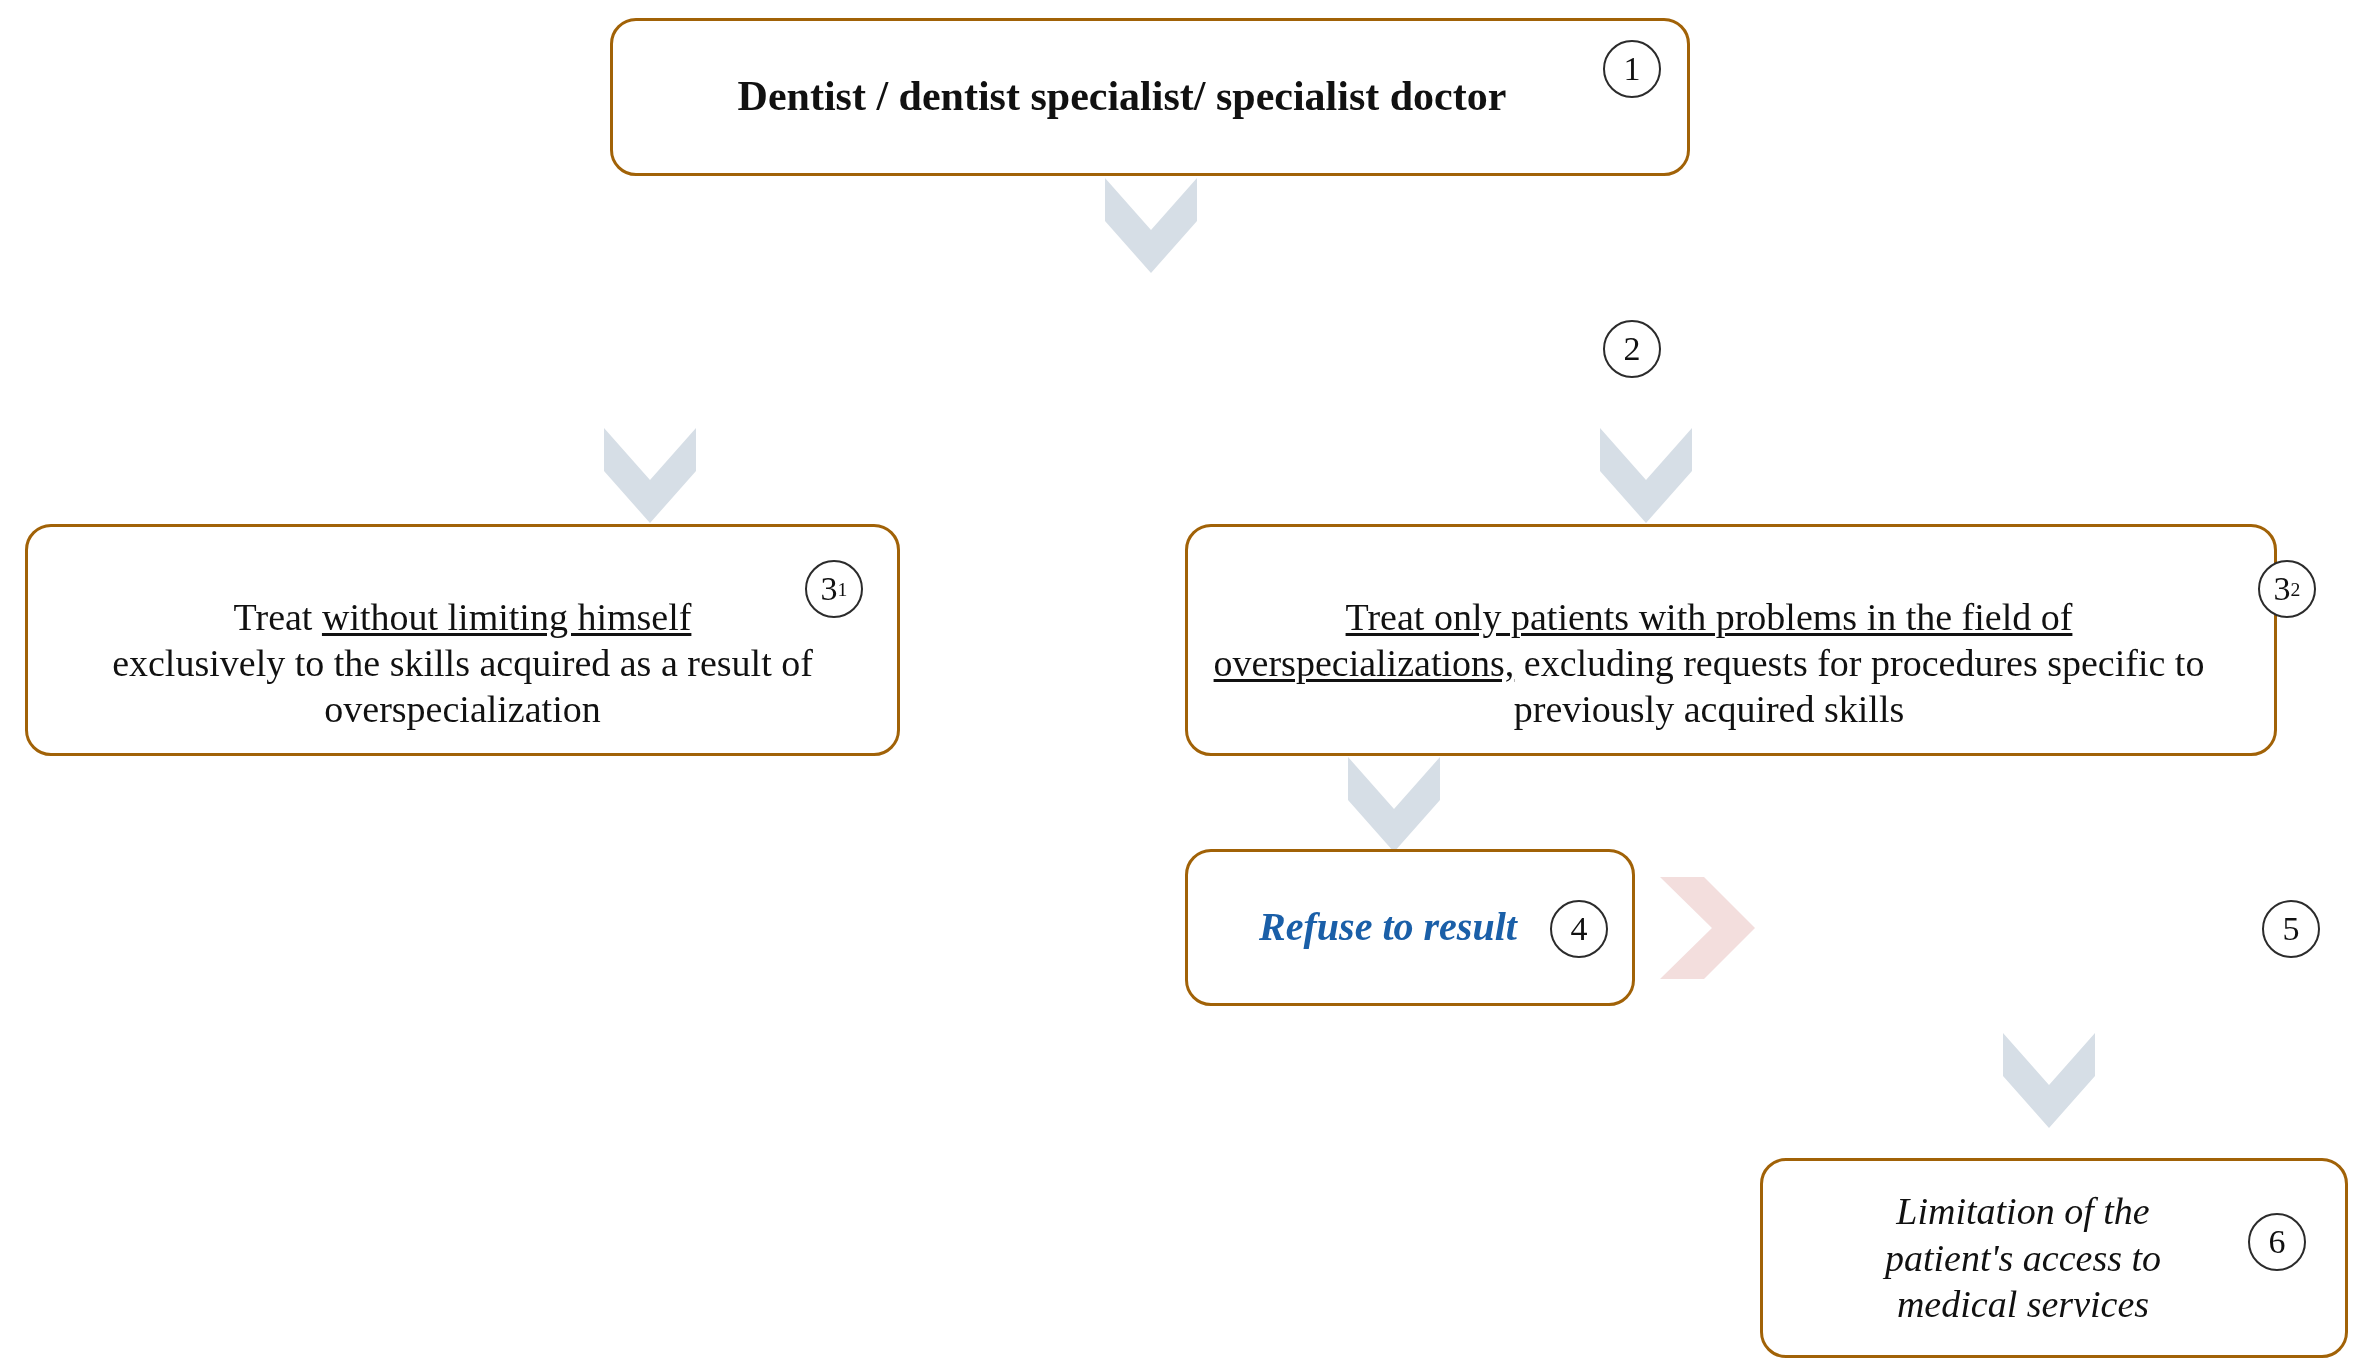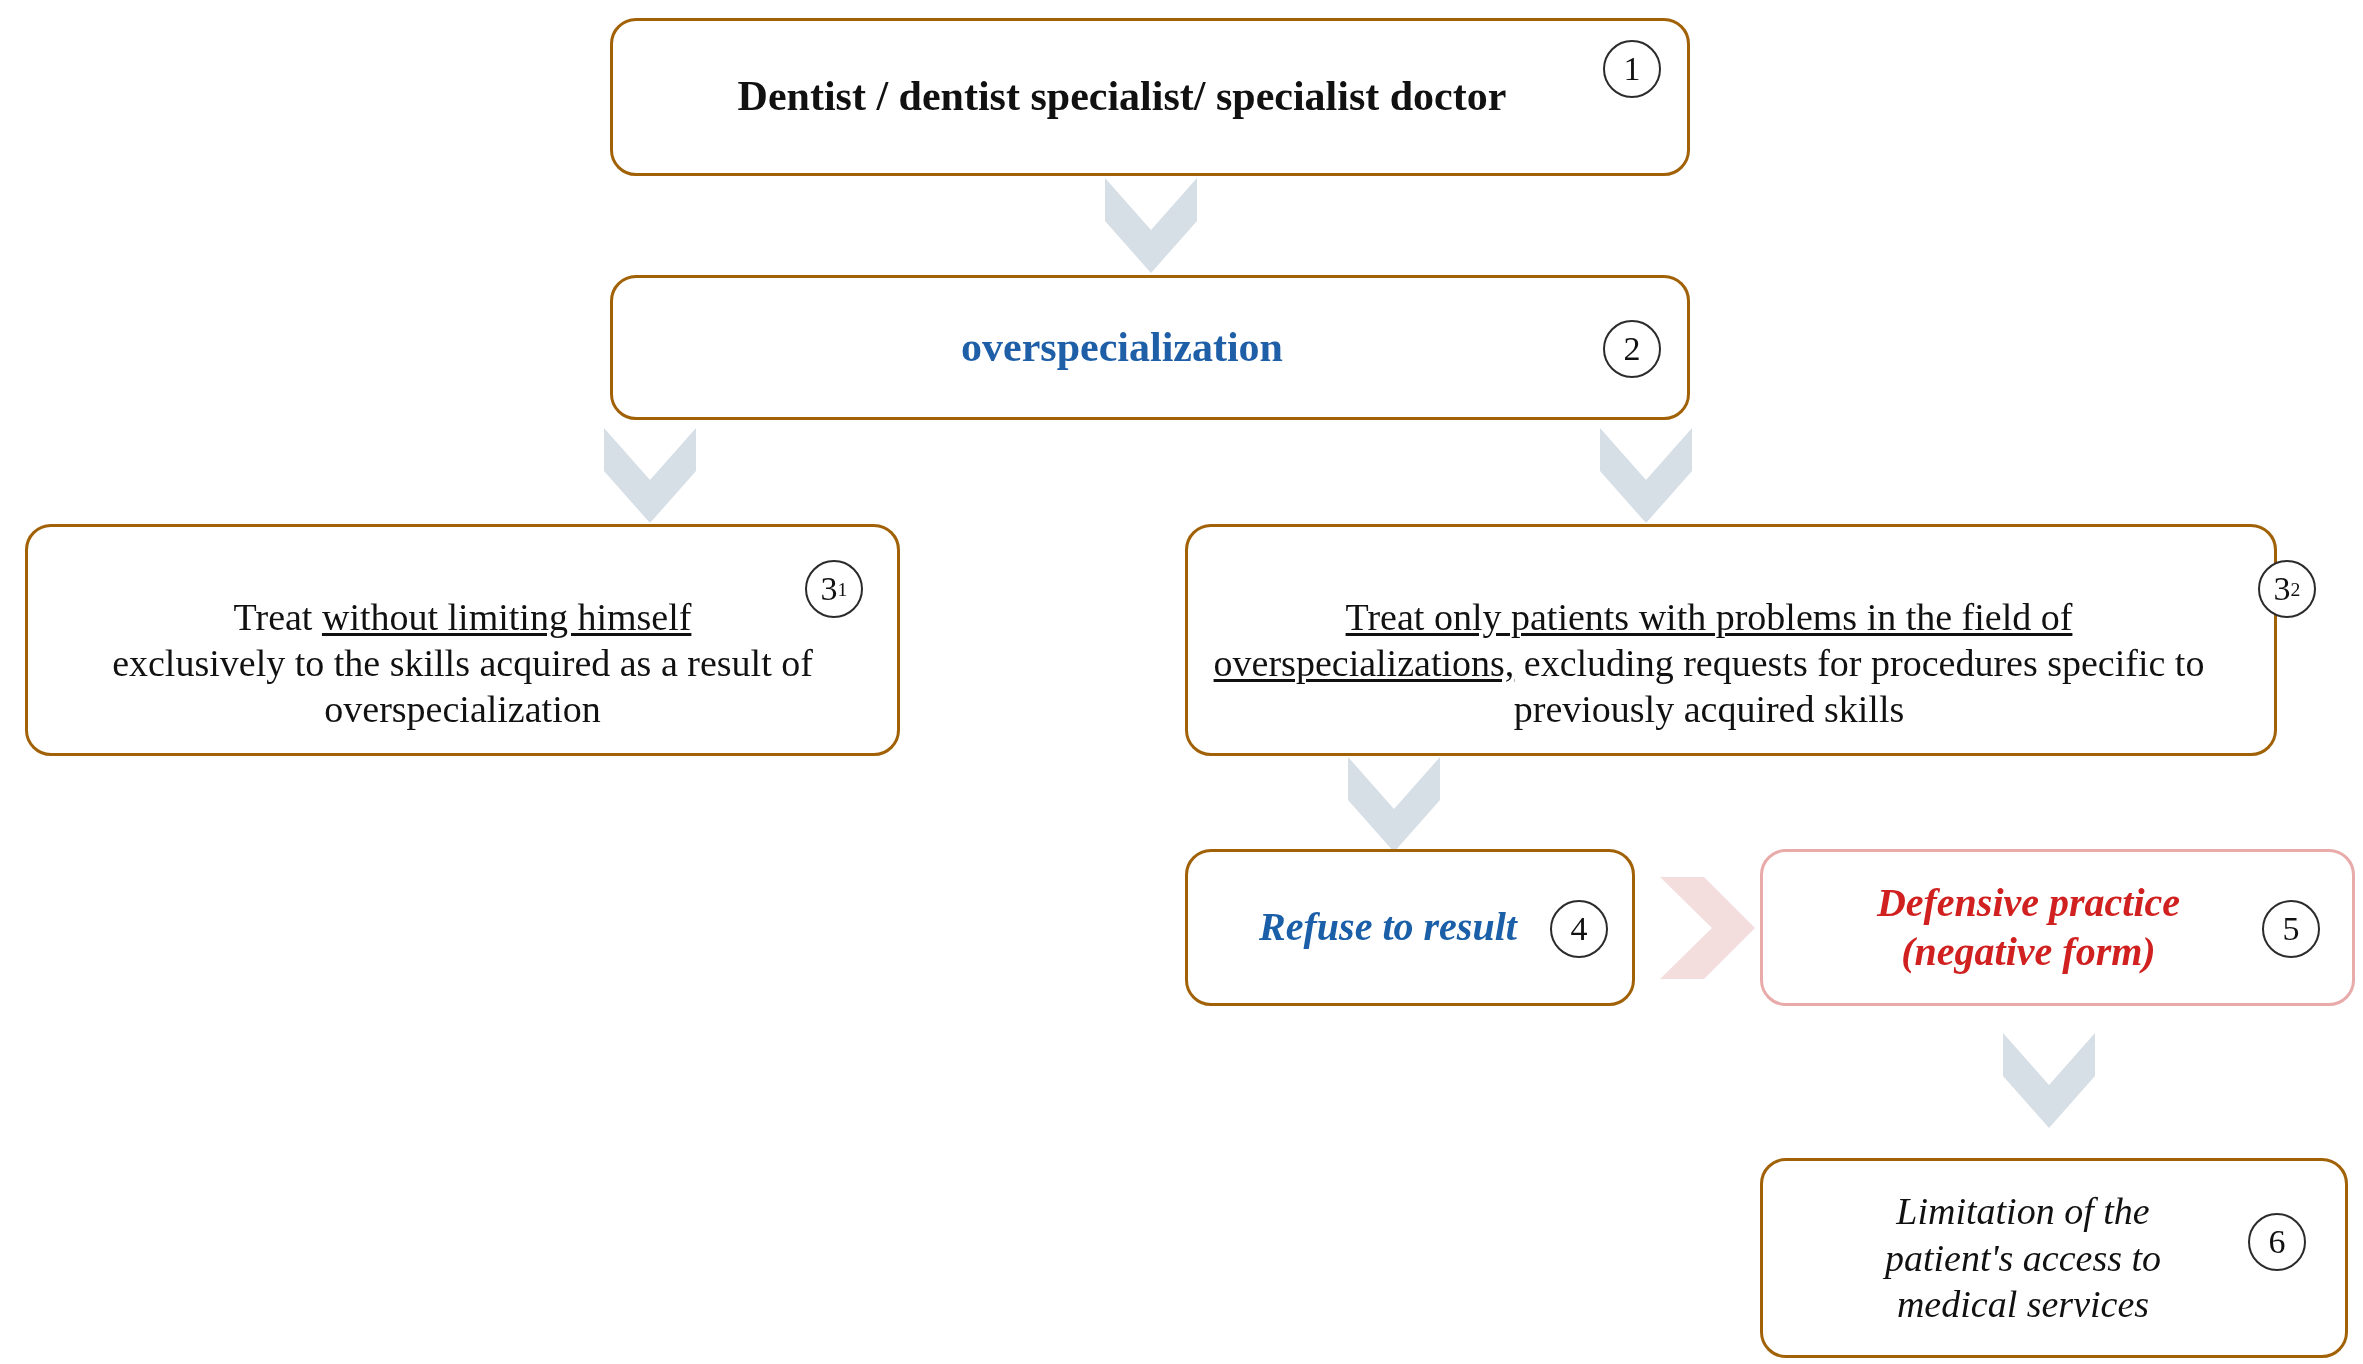--- a/index.html
+++ b/index.html
@@ -87,23 +87,20 @@
   <div class="badge" style="left:1603px; top:40px;">
     <span>1</span>
   </div>
 
   <div class="arrow" style="left:1105px; top:178px;">
     <svg width="92" height="95" viewBox="0 0 92 95">
       <polygon points="0,0 46,52 92,0 92,43 46,95 0,43" fill="#d6dee6"></polygon>
     </svg>
   </div>
 
-  <div class="node" style="left:610px; top:275px; width:1080px; height:145px;">
-    <div class="node-text t-blue" style="font-size:42px; padding-right:70px;">overspecialization</div>
-  </div>
   <div class="badge" style="left:1603px; top:320px;">
     <span>2</span>
   </div>
 
   <div class="arrow" style="left:604px; top:428px;">
     <svg width="92" height="95" viewBox="0 0 92 95">
       <polygon points="0,0 46,52 92,0 92,43 46,95 0,43" fill="#d6dee6"></polygon>
     </svg>
   </div>
 
@@ -146,24 +143,20 @@
   <div class="badge" style="left:1550px; top:900px;">
     <span>4</span>
   </div>
 
   <div class="arrow" style="left:1660px; top:877px;">
     <svg width="95" height="102" viewBox="0 0 95 102">
       <polygon points="0,0 52,51 0,102 44,102 95,51 44,0" fill="#f3dedd"></polygon>
     </svg>
   </div>
 
-  <div class="node red" style="left:1760px; top:849px; width:595px; height:157px;">
-    <div class="node-text t-red-italic" style="font-size:40px; padding-right:72px;">Defensive practice
-(negative form)</div>
-  </div>
   <div class="badge" style="left:2262px; top:900px;">
     <span>5</span>
   </div>
 
   <div class="arrow" style="left:2003px; top:1033px;">
     <svg width="92" height="95" viewBox="0 0 92 95">
       <polygon points="0,0 46,52 92,0 92,43 46,95 0,43" fill="#d6dee6"></polygon>
     </svg>
   </div>
 

